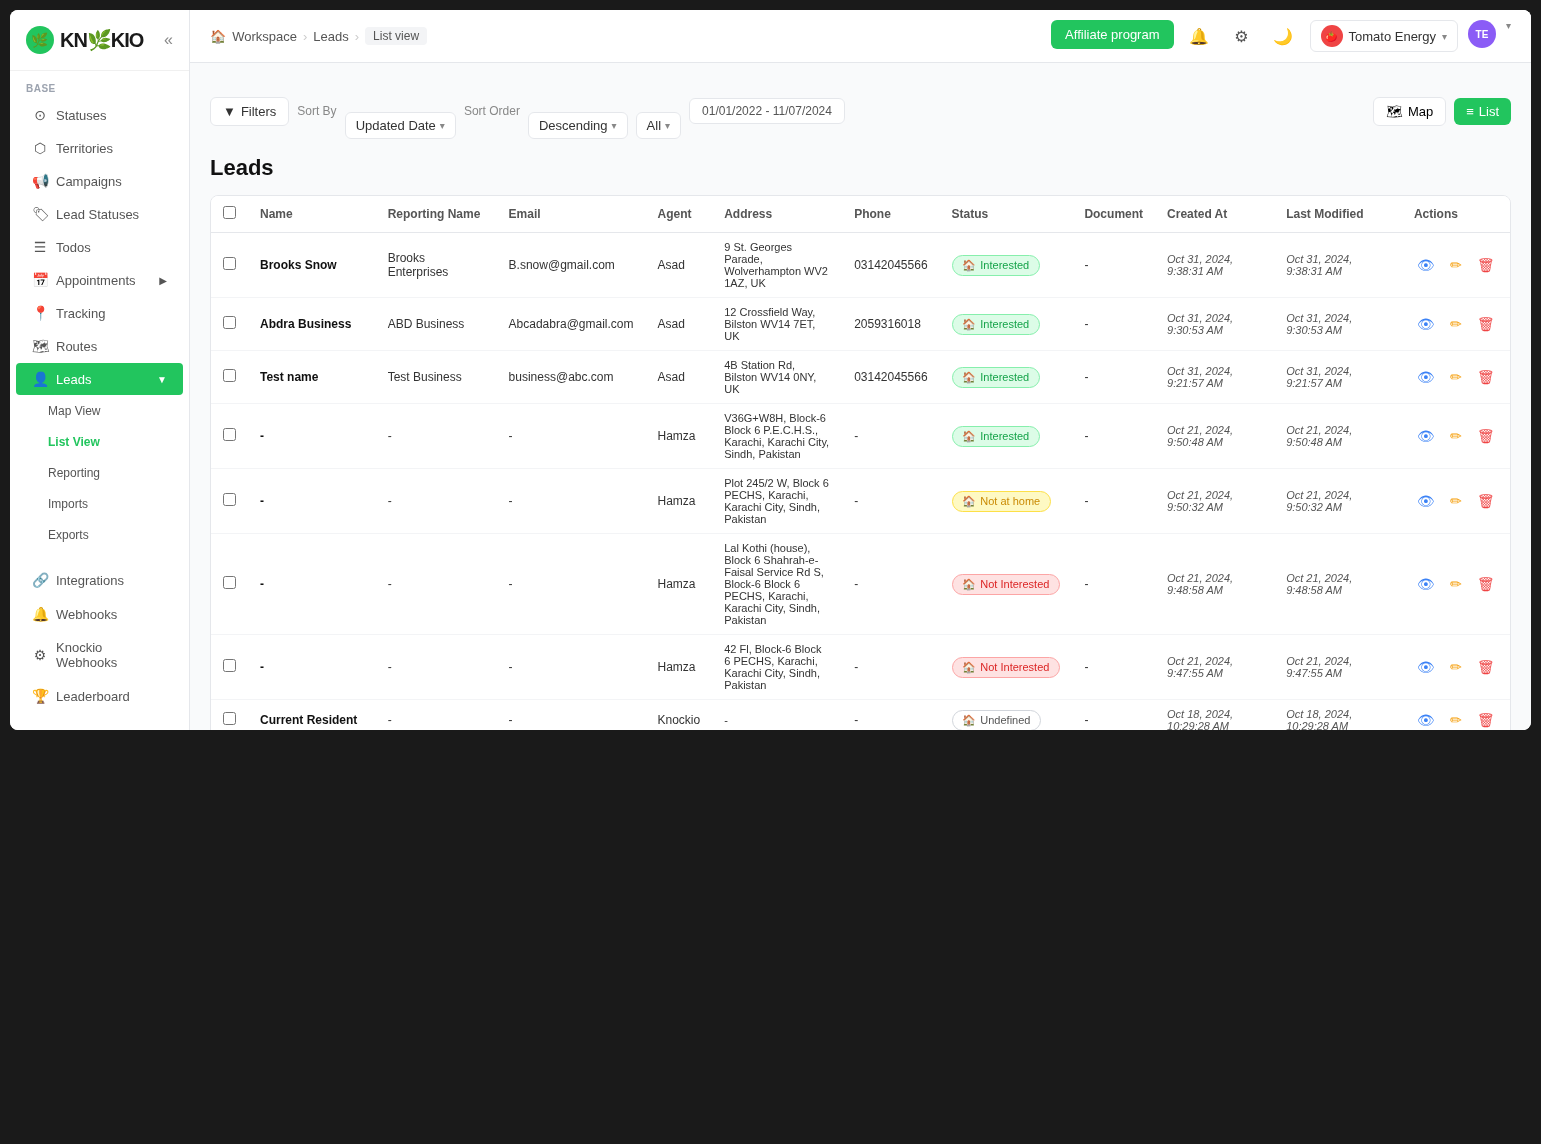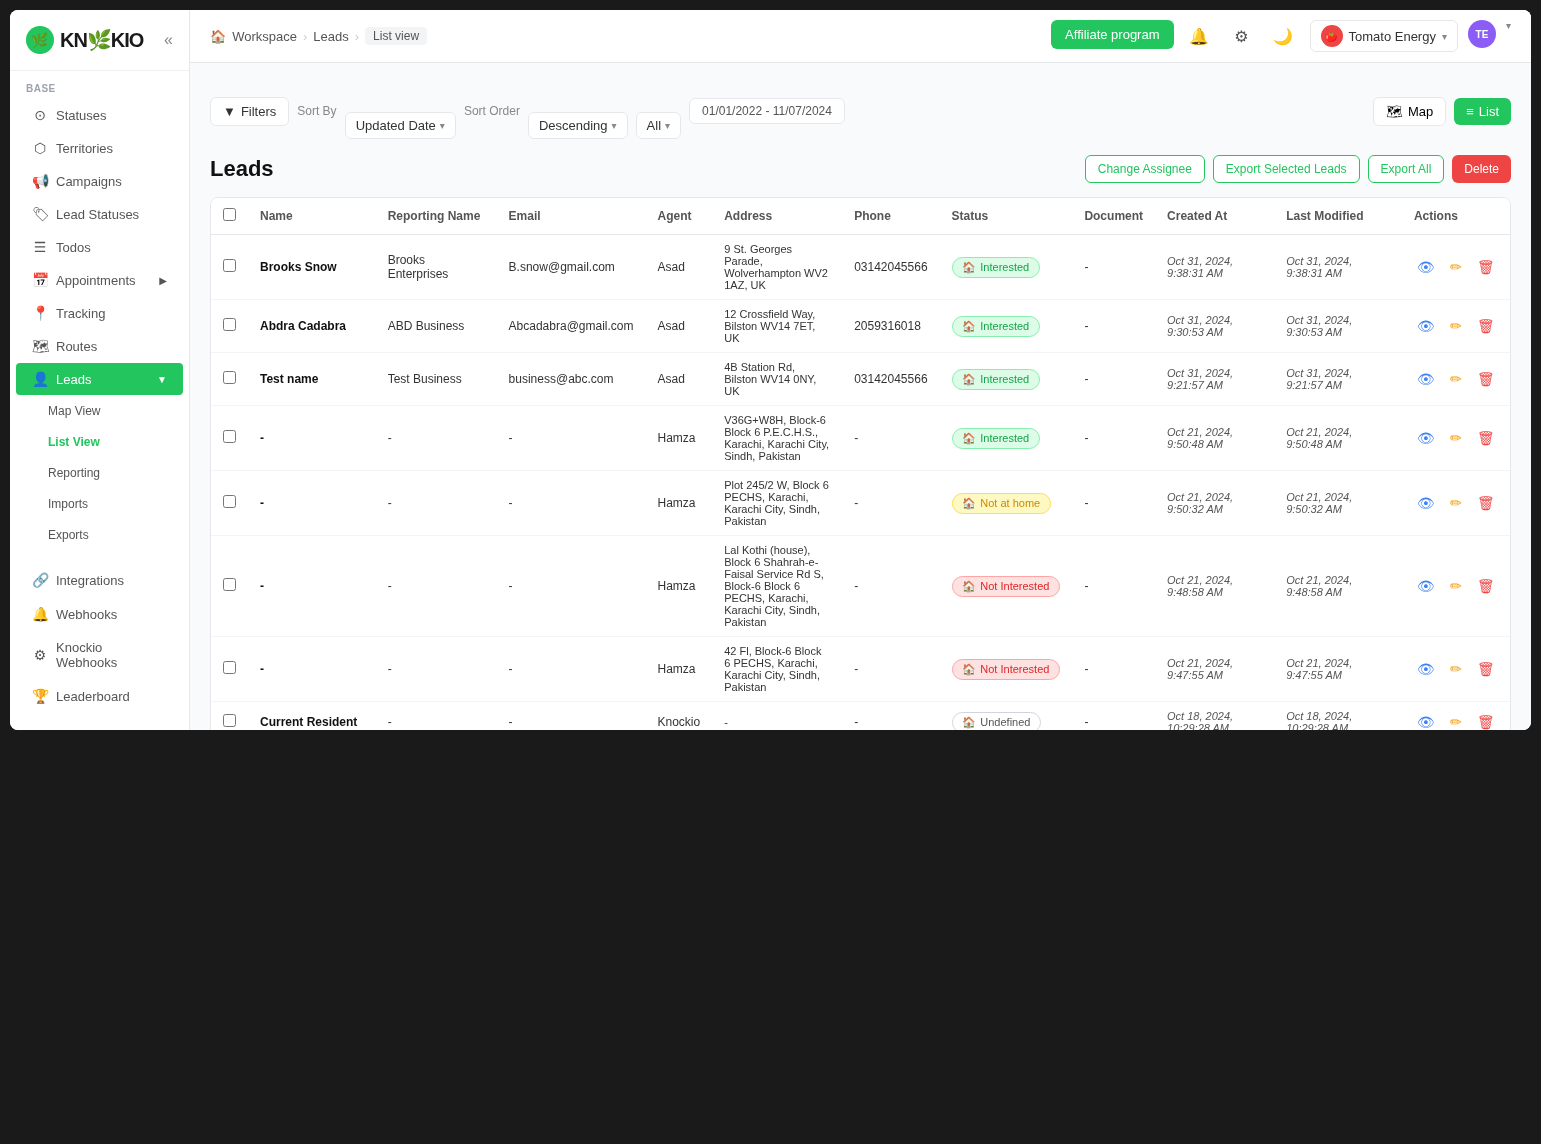--- a/index.html
+++ b/index.html
@@ -236,26 +236,20 @@
           <span>Map</span>
         </button>
         <button class="btn-list">
           <span>≡</span>
           <span>List</span>
         </button>
       </div>
 
       <div class="leads-header">
         <h2 class="leads-title">Leads</h2>
-        <div class="leads-actions">
-          <button class="btn-change-assignee">Change Assignee</button>
-          <button class="btn-export-selected">Export Selected Leads</button>
-          <button class="btn-export-all">Export All</button>
-          <button class="btn-delete">Delete</button>
-        </div>
       </div>
 
       <div class="table-container">
         <table>
           <thead>
             <tr>
               <th class="checkbox-col">
                 <input type="checkbox" style="">
               </th>
               <th>Name</th>
@@ -296,21 +290,21 @@
           <div class="action-btn action-view" title="View">👁</div>
           <div class="action-btn action-edit" title="Edit">✏</div>
           <div class="action-btn action-delete" title="Delete">🗑</div>
         </div>
       </td>
     </tr>
               <tr>
       <td class="checkbox-col">
         <input type="checkbox" style="">
       </td>
-      <td><span class="name-cell">Abdra Cadabra</span></td>
+      <td><span class="name-cell">Abdra Business</span></td>
       <td>ABD Business</td>
       <td>Abcadabra@gmail.com</td>
       <td>Asad</td>
       <td style="max-width:160px;font-size:11px;">12 Crossfield Way, Bilston WV14 7ET, UK</td>
       <td>2059316018</td>
       <td>
         <span class="badge badge-interested">
           <span>🏠</span>
           Interested
         </span>

